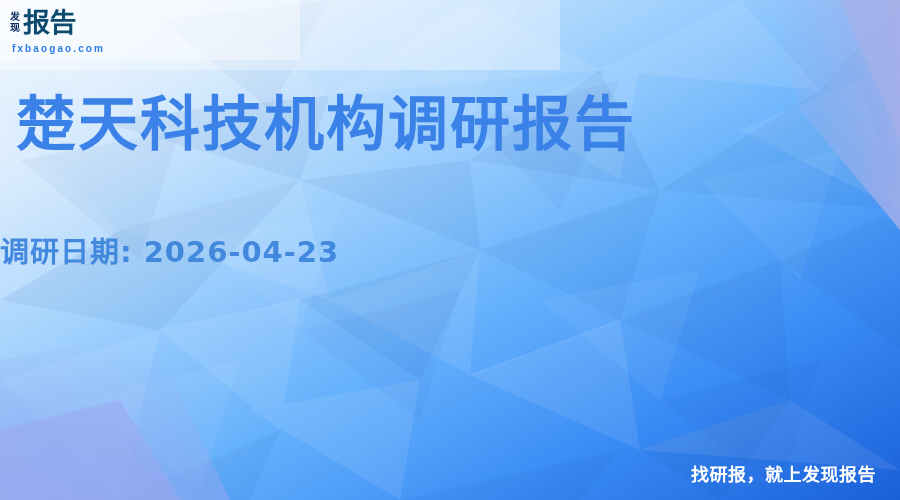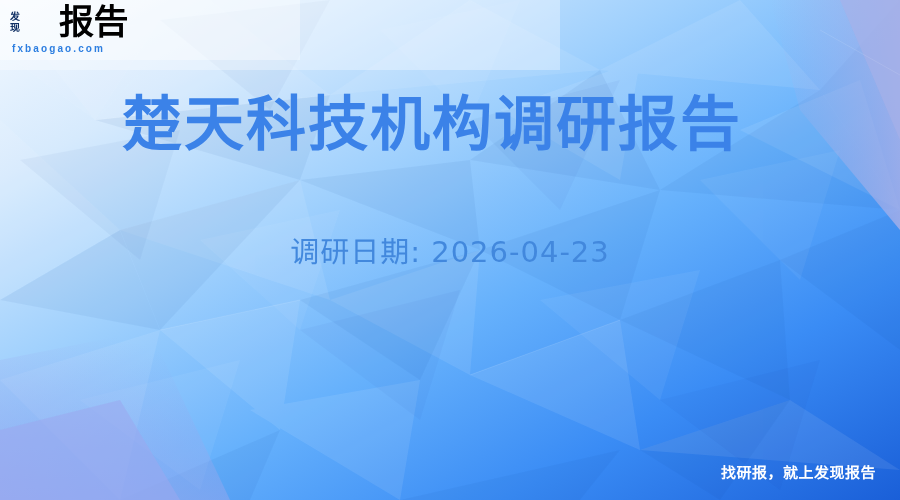--- a/index.html
+++ b/index.html
@@ -53,80 +53,77 @@
   .logo-stack span {
     font-family: "DejaVu Sans", "Liberation Sans", sans-serif;
     font-size: 10px;
     line-height: 11px;
     font-weight: 700;
     color: #0f2e63;
     letter-spacing: 0;
   }
   .logo-big {
     font-family: "DejaVu Sans", "Liberation Sans", sans-serif;
-    font-size: 35px;
+    font-size: 27px;
     line-height: 27px;
     font-weight: 700;
-    color: #000000;
+    color: #0c4a6e;
     letter-spacing: -0.5px;
-    margin-left: 36px;
   }
   .logo-domain {
     position: absolute;
     top: 34px;
     left: 2px;
     font-family: "Liberation Sans", "DejaVu Sans", sans-serif;
     font-size: 10px;
     font-weight: 700;
     color: #2d7ee0;
     letter-spacing: 2.1px;
     white-space: nowrap;
   }
 
   
   .title {
     position: absolute;
     top: 88px;
-    left: 8px;
+    left: 16px;
     width: 848px;
-    text-align: center;
     font-family: "DejaVu Sans", "Liberation Sans", sans-serif;
     font-size: 60px;
     line-height: 72px;
     font-weight: 700;
     color: #3b82e8;
     letter-spacing: 2px;
     z-index: 4;
     white-space: nowrap;
   }
 
   
   .subtitle {
     position: absolute;
     top: 232px;
     left: 0;
     width: 900px;
-    text-align: center;
     font-family: "DejaVu Sans", "Liberation Sans", sans-serif;
     font-size: 29px;
     line-height: 40px;
-    font-weight: 400;
+    font-weight: 700;
     color: #4288dd;
     letter-spacing: 1px;
     z-index: 4;
     white-space: nowrap;
   }
 
   
   .tagline {
     position: absolute;
     right: 24px;
     bottom: 15px;
-    font-family: Liberation Mono, monospace;
-    font-size: 15px;
+    font-family: Liberation Serif, serif;
+    font-size: 18px;
     line-height: 20px;
     font-weight: 700;
     color: #ffffff;
     letter-spacing: 0.5px;
     z-index: 6;
     white-space: nowrap;
   }
 </style>
 </head>
 <body>

